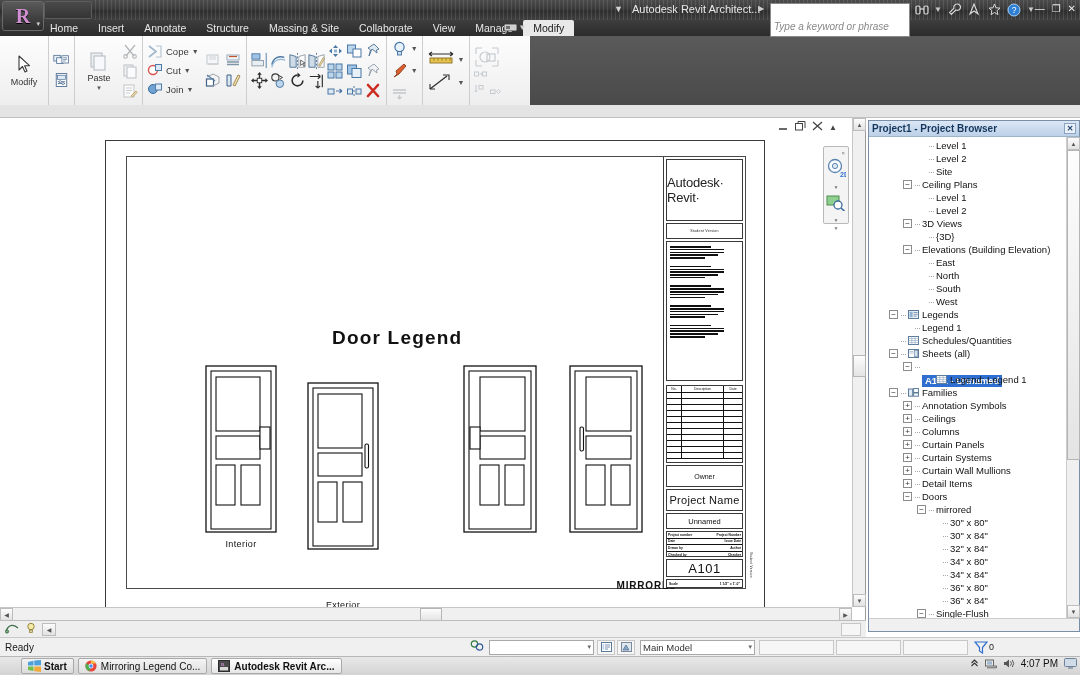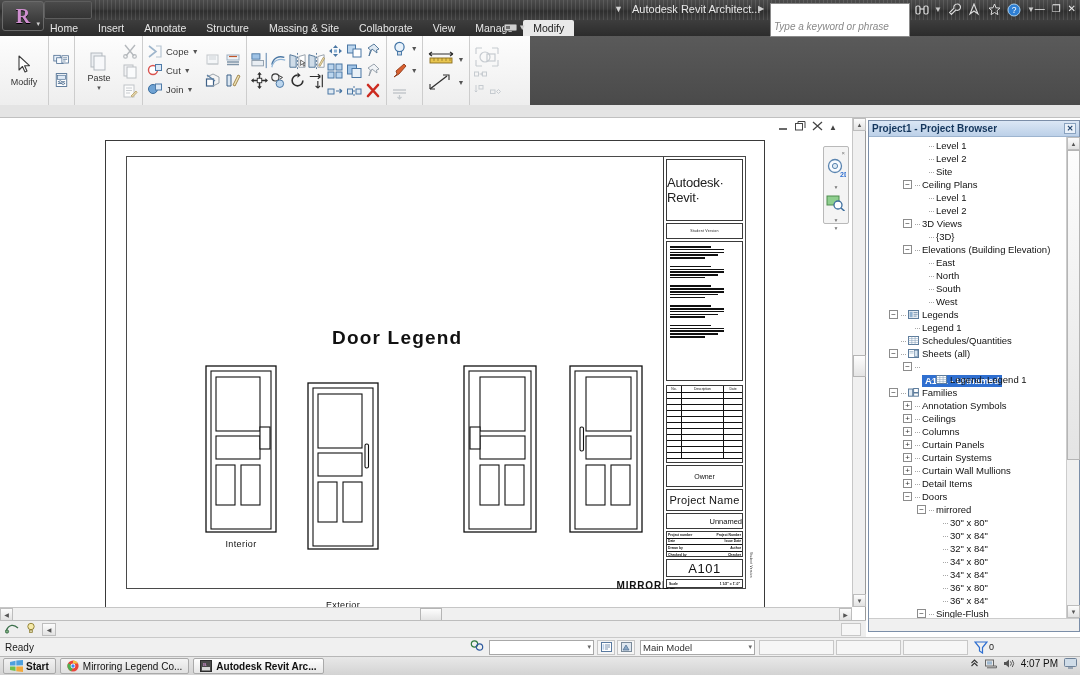--- a/index.html
+++ b/index.html
@@ -176,21 +176,21 @@
     border:1px solid #3a3a3a; display:flex; align-items:center; justify-content:center;
   }
   .tbk-owner span{ font-size:7px; color:#111; }
   .tbk-proj{
     position:absolute; left:2px; top:332px; right:2px; height:22px;
     border:1px solid #3a3a3a; display:flex; align-items:center; justify-content:center;
   }
   .tbk-proj span{ font-size:11px; color:#111; letter-spacing:.3px;}
   .tbk-unnamed{
     position:absolute; left:2px; top:356px; right:2px; height:16px;
-    border:1px solid #3a3a3a; display:flex; align-items:center; justify-content:flex-end;
+    border:1px solid #3a3a3a; display:flex; align-items:center; justify-content:center;
   }
   .tbk-unnamed span{ font-size:7.5px; color:#111; }
   .tbk-meta{
     position:absolute; left:2px; top:374px; right:2px; height:26px;
     border:1px solid #3a3a3a;
   }
   .meta-row{
     display:flex; justify-content:space-between; height:6.5px; align-items:center;
     border-bottom:1px solid #111; padding:0 1px;
   }
@@ -300,21 +300,21 @@
     height:15px; background:#fff; border:1px solid #a8a8a8;
     display:flex; align-items:center; justify-content:space-between; padding:0 2px;
     font-size:9.5px; color:#333;
   }
   .sb-cell{
     height:15px; background:#f6f6f6; border:1px solid #c7c7c7;
   }
   .taskbar{
     position:absolute; left:0; top:656px; width:1080px; height:19px;
     background:linear-gradient(180deg,#e8e8e8,#d3d3d3);
-    border-top:1px solid #b7b7b7; display:flex; align-items:center; gap:4px; padding:0 3px;
+    border-top:1px solid #b7b7b7; display:flex; align-items:center; gap:4px; padding:0 21px;
   }
   .tb-start{
     display:flex; align-items:center; gap:3px; height:16px; padding:0 6px;
     background:linear-gradient(180deg,#f2f2f2,#dcdcdc); border:1px solid #a9a9a9;
     border-radius:2px; font-size:10px; font-weight:bold; color:#111;
   }
   .tb-task{
     display:flex; align-items:center; gap:4px; height:16px; padding:0 6px;
     background:linear-gradient(180deg,#f4f4f4,#e0e0e0); border:1px solid #aaa;
     border-radius:2px; font-size:10px; color:#111; max-width:170px; overflow:hidden;

